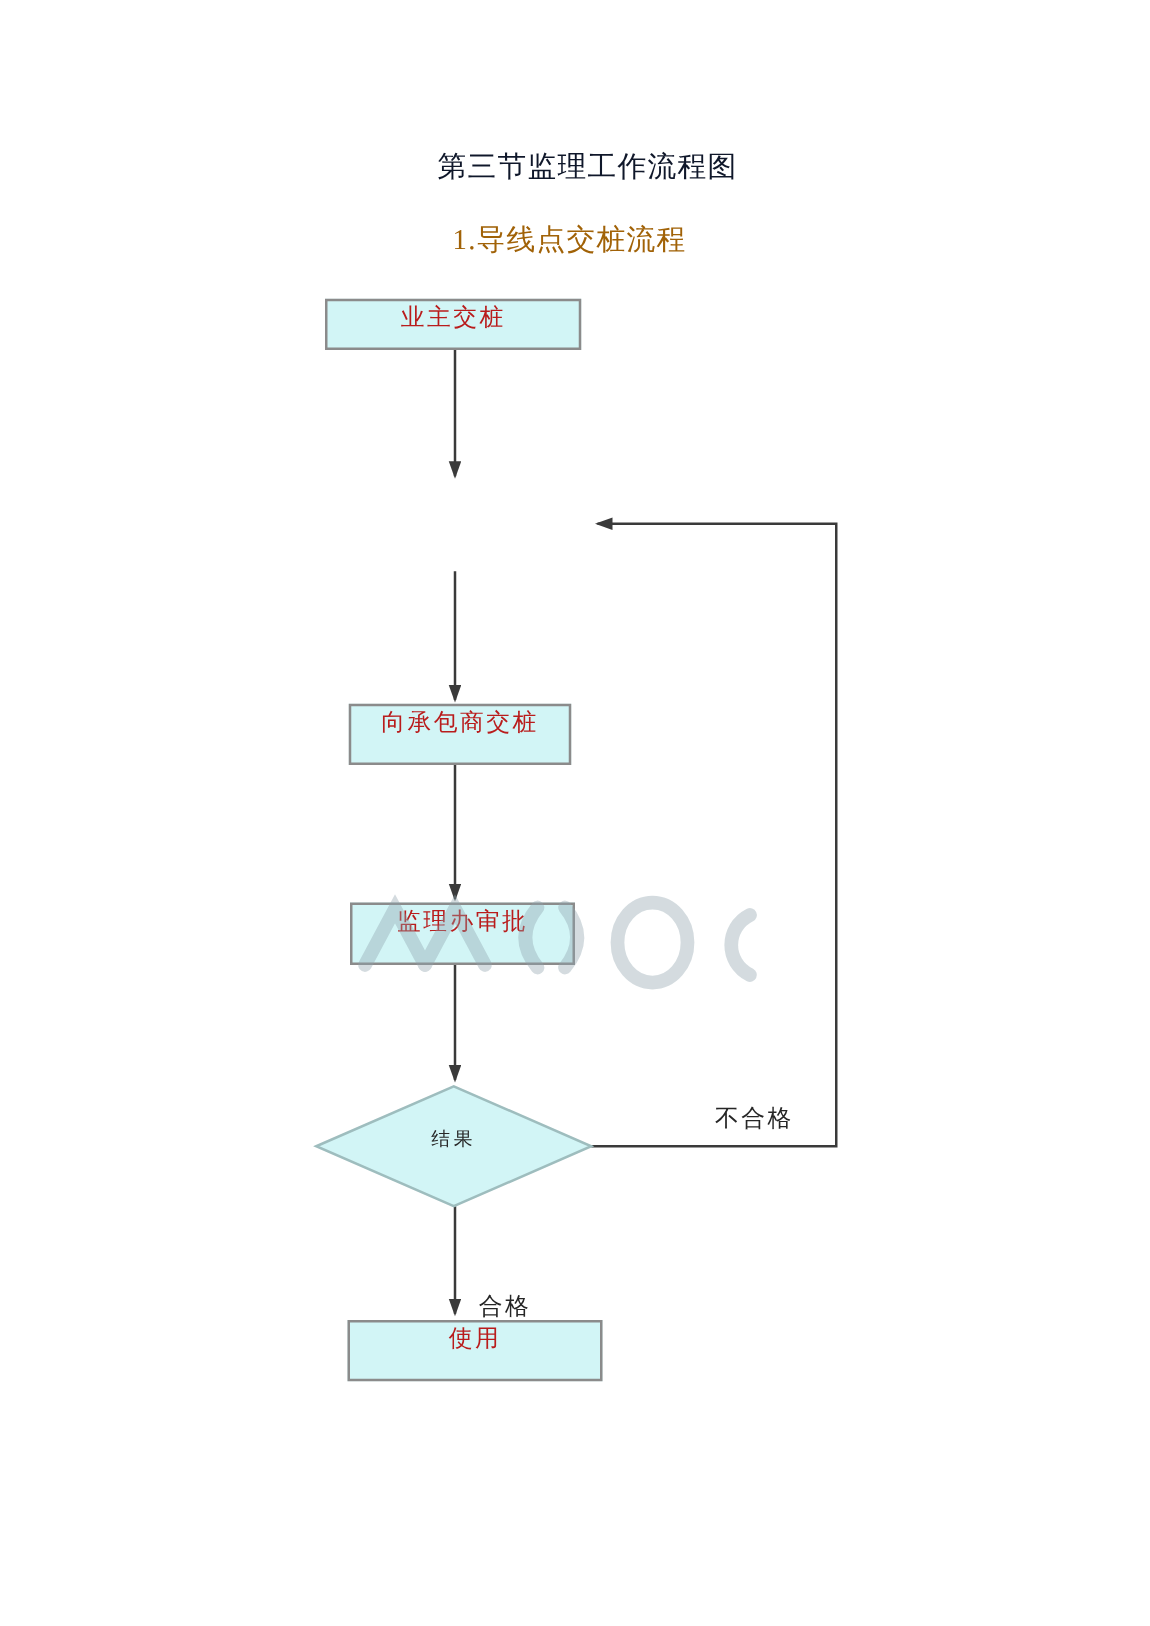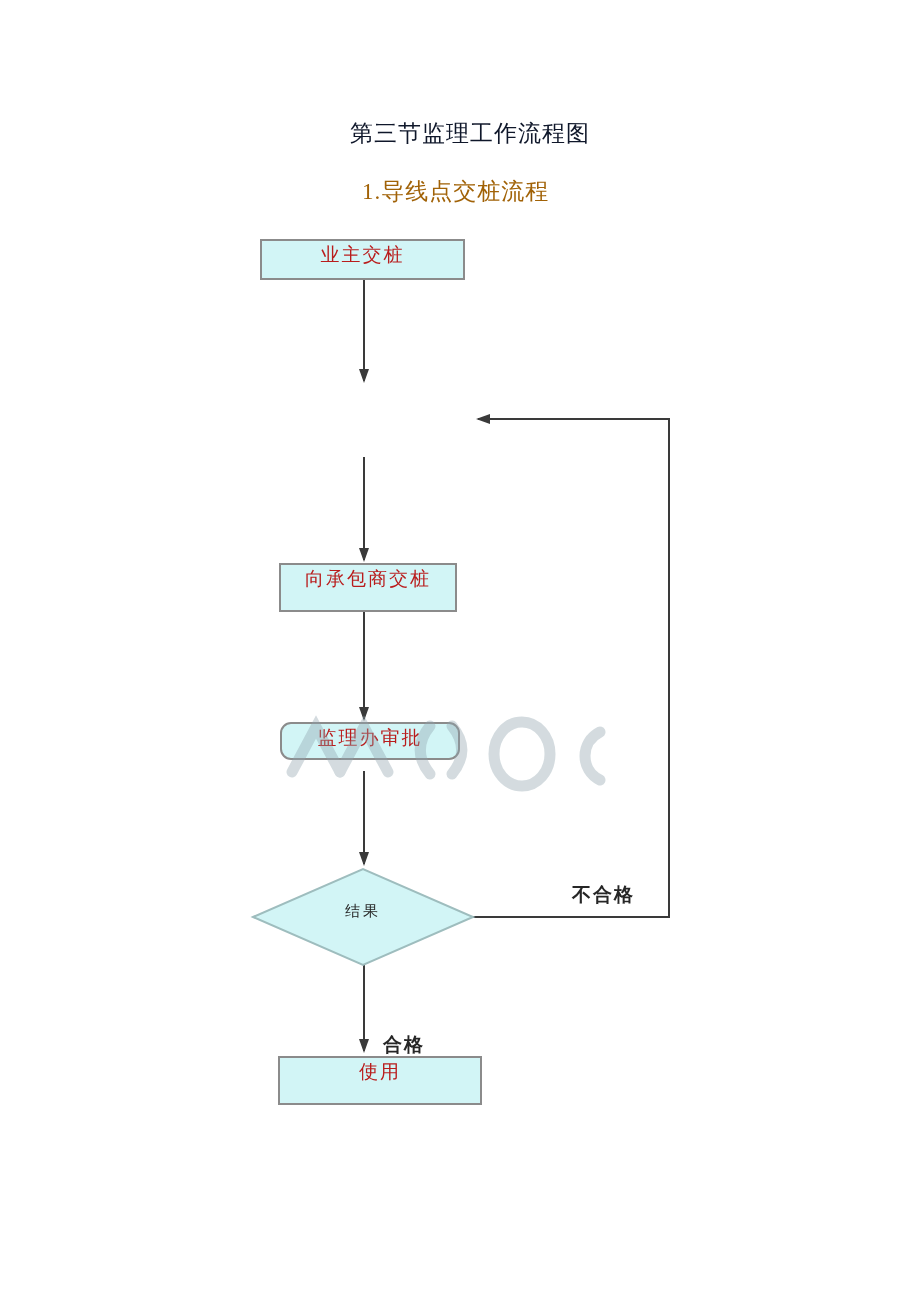--- a/index.html
+++ b/index.html
@@ -34,34 +34,34 @@
     text-align: center;
     font-size: 19px; color: #b91c1c;
     letter-spacing: 2px;
     line-height: 27px;
     white-space: pre-line;
     z-index: 2;
   }
   .node-owner     { left: 260px; top: 239px; width: 205px; height: 41px; }
   .node-handover  { left: 268px; top: 385px; width: 205px; height: 72px; }
   .node-review    { left: 279px; top: 563px; width: 178px; height: 49px; }
-  .node-approval  { left: 280px; top: 722px; width: 180px; height: 38px; border-radius: 11px; }
+  .node-approval  { left: 280px; top: 722px; width: 180px; height: 50px; }
   .node-use       { left: 278px; top: 1056px; width: 204px; height: 49px; }
 
   .diamond-label {
     position: absolute; left: 253px; top: 902px; width: 220px;
     text-align: center;
     font-size: 15px; color: #262626; letter-spacing: 3px;
     z-index: 2;
   }
 
   .edge-label {
     position: absolute;
     font-size: 19px; color: #262626; letter-spacing: 2px;
-    z-index: 2; white-space: nowrap; font-weight: bold;
+    z-index: 2; white-space: nowrap;
   }
   .edge-label-fail { left: 572px; top: 882px; }
   .edge-label-pass { left: 383px; top: 1032px; text-align: center; }
 
   .watermark-layer { z-index: 3; opacity: 0.38; }
   .lines-layer { z-index: 1; }
 </style>
 </head>
 <body>
 

